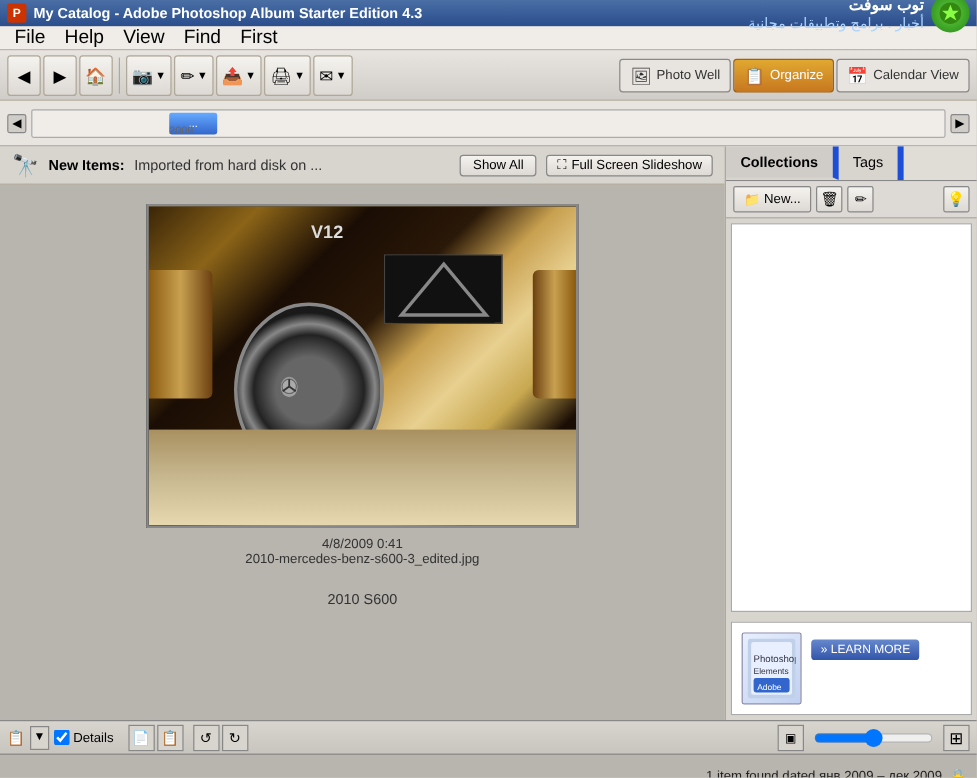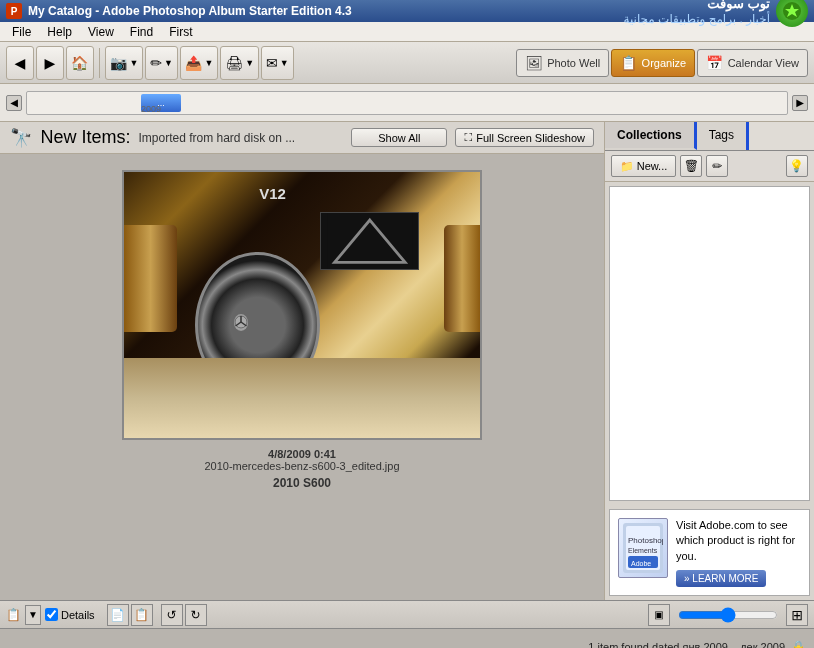--- a/index.html
+++ b/index.html
@@ -36,21 +36,21 @@
     #menu-bar {
       background: #f0ede8;
       height: 20px;
       display: flex;
       align-items: center;
       padding: 0 4px;
       border-bottom: 1px solid #b0a898;
     }
     #menu-bar span {
       padding: 0 8px;
-      font-size: 12px;
+      font-size: 16px;
       cursor: pointer;
       color: #000;
     }
 
     
     #toolbar {
       background: linear-gradient(to bottom, #e8e5e0, #d0cdc8);
       height: 42px;
       display: flex;
       align-items: center;
@@ -163,27 +163,27 @@
       height: 32px;
       display: flex;
       align-items: center;
       padding: 0 10px;
       border-bottom: 1px solid #b0a898;
       gap: 8px;
     }
     .new-items-icon {
       font-size: 18px;
     }
-    .new-items-label { font-size: 18px; font-weight: normal; }
+    .new-items-label { font-size: 12px; font-weight: bold; }
     .new-items-text { font-size: 12px; color: #333; }
     .show-all-btn {
       background: linear-gradient(to bottom, #f5f3ef, #ddd9d4);
       border: 1px solid #888;
       border-radius: 3px;
-      padding: 2px 26px;
+      padding: 2px 10px;
       font-size: 11px;
       cursor: pointer;
     }
     .fullscreen-btn {
       display: flex; align-items: center; gap: 4px;
       background: linear-gradient(to bottom, #f5f3ef, #ddd9d4);
       border: 1px solid #888;
       border-radius: 3px;
       padding: 2px 8px;
       font-size: 11px;
@@ -258,42 +258,42 @@
       bottom: 0;
       left: 0; right: 0;
       height: 30%;
       background: linear-gradient(to top, #e8d8b0, #c8b890, #a89060);
     }
     #photo-info {
       margin-top: 8px;
       text-align: center;
       color: #333;
     }
-    .photo-date { font-size: 11px; font-weight: bold; }
+    .photo-date { font-size: 11px; }
     .photo-filename { font-size: 11px; }
-    .photo-label { font-size: 12px; margin-top: 4px; font-weight: bold; }
+    .photo-label { font-size: 12px; margin-top: 20px; font-weight: normal; }
 
     
     #right-panel {
       width: 210px;
       background: #d8d4ce;
       border-left: 1px solid #b0a898;
       display: flex;
       flex-direction: column;
     }
     #panel-tabs {
       display: flex;
       border-bottom: 1px solid #888;
       background: #e0dcd6;
     }
     .panel-tab {
       padding: 6px 12px;
       font-size: 12px;
       cursor: pointer;
-      border-right: 3px solid #1d4ed8;
+      border-right: 5px solid #1d4ed8;
       background: #d8d4ce;
     }
     .panel-tab.active {
       background: #d0ccc8;
       font-weight: bold;
       border-bottom: 2px solid #d8d4ce;
     }
     #panel-toolbar {
       display: flex;
       align-items: center;
@@ -573,21 +573,20 @@
         <svg width="40" height="50" viewBox="0 0 40 50">
           <rect width="40" height="50" fill="#c0d0e8" rx="3"></rect>
           <rect x="3" y="3" width="34" height="44" fill="#e8f0ff" rx="2"></rect>
           <text x="5" y="20" font-size="8" fill="#334">Photoshop</text>
           <text x="5" y="30" font-size="7" fill="#334">Elements</text>
           <rect x="5" y="33" width="30" height="12" fill="#3366cc" rx="2"></rect>
           <text x="8" y="43" font-size="7" fill="white">Adobe</text>
         </svg>
       </div>
       <div>
-        <div class="ad-text">Visit Adobe.com to see which product is right for you.</div>
         <button class="ad-btn">» LEARN MORE</button>
       </div>
     </div>
   </div>
 </div>
 
 <div id="bottom-toolbar">
   <span style="font-size:12px;">📋</span>
   <div class="sort-arrow">▼</div>
   <label class="check-label">

